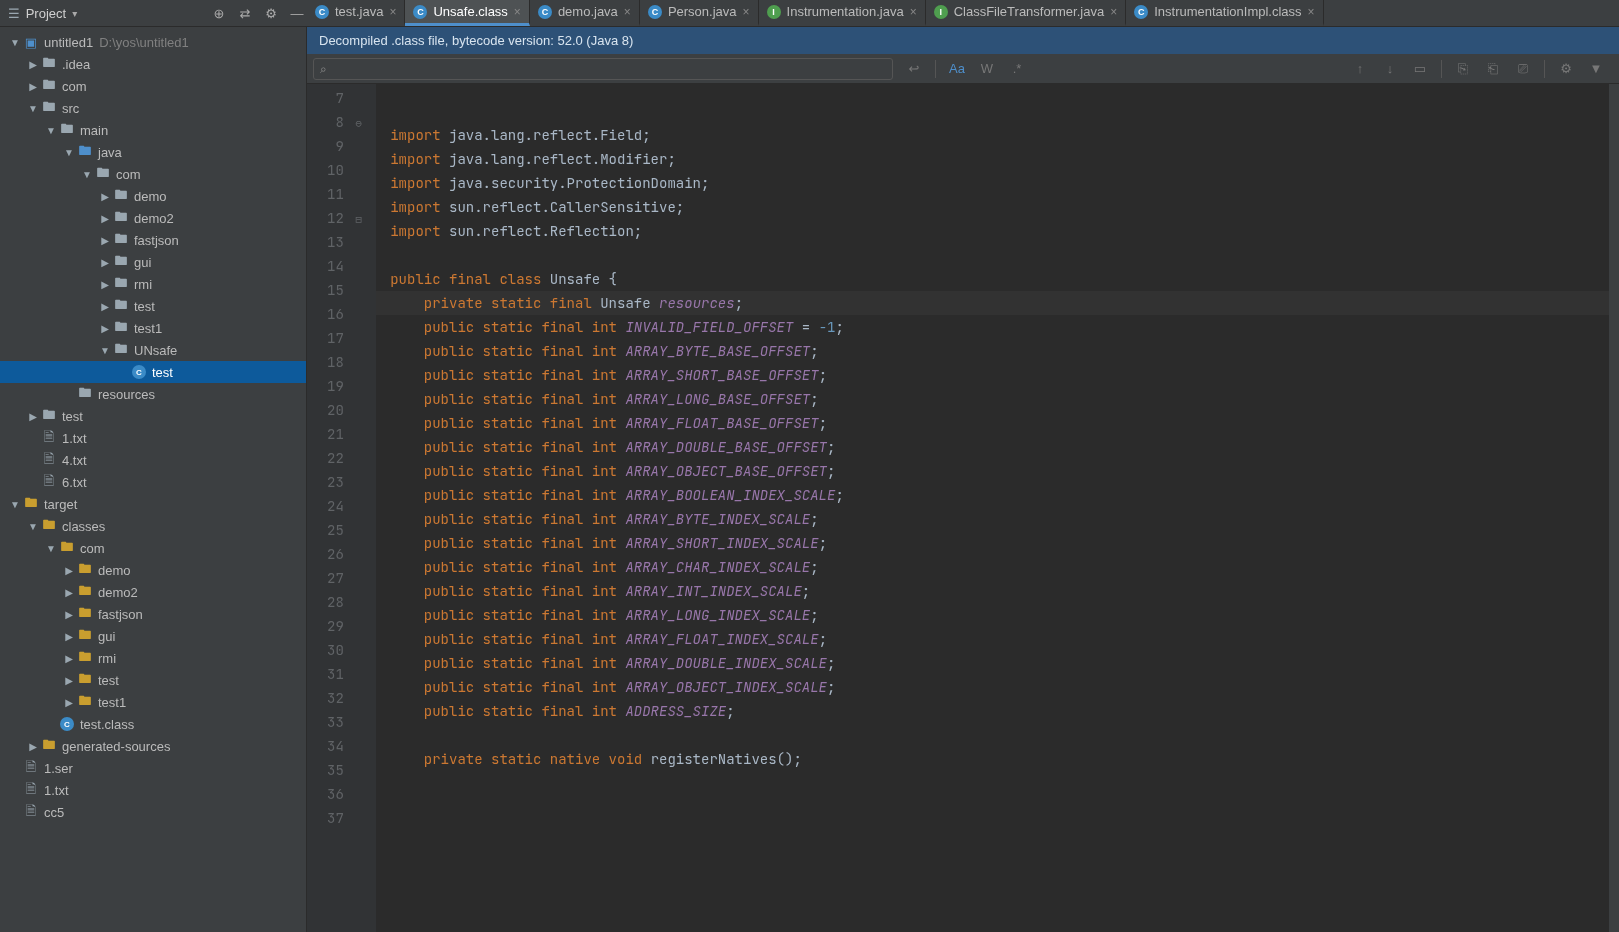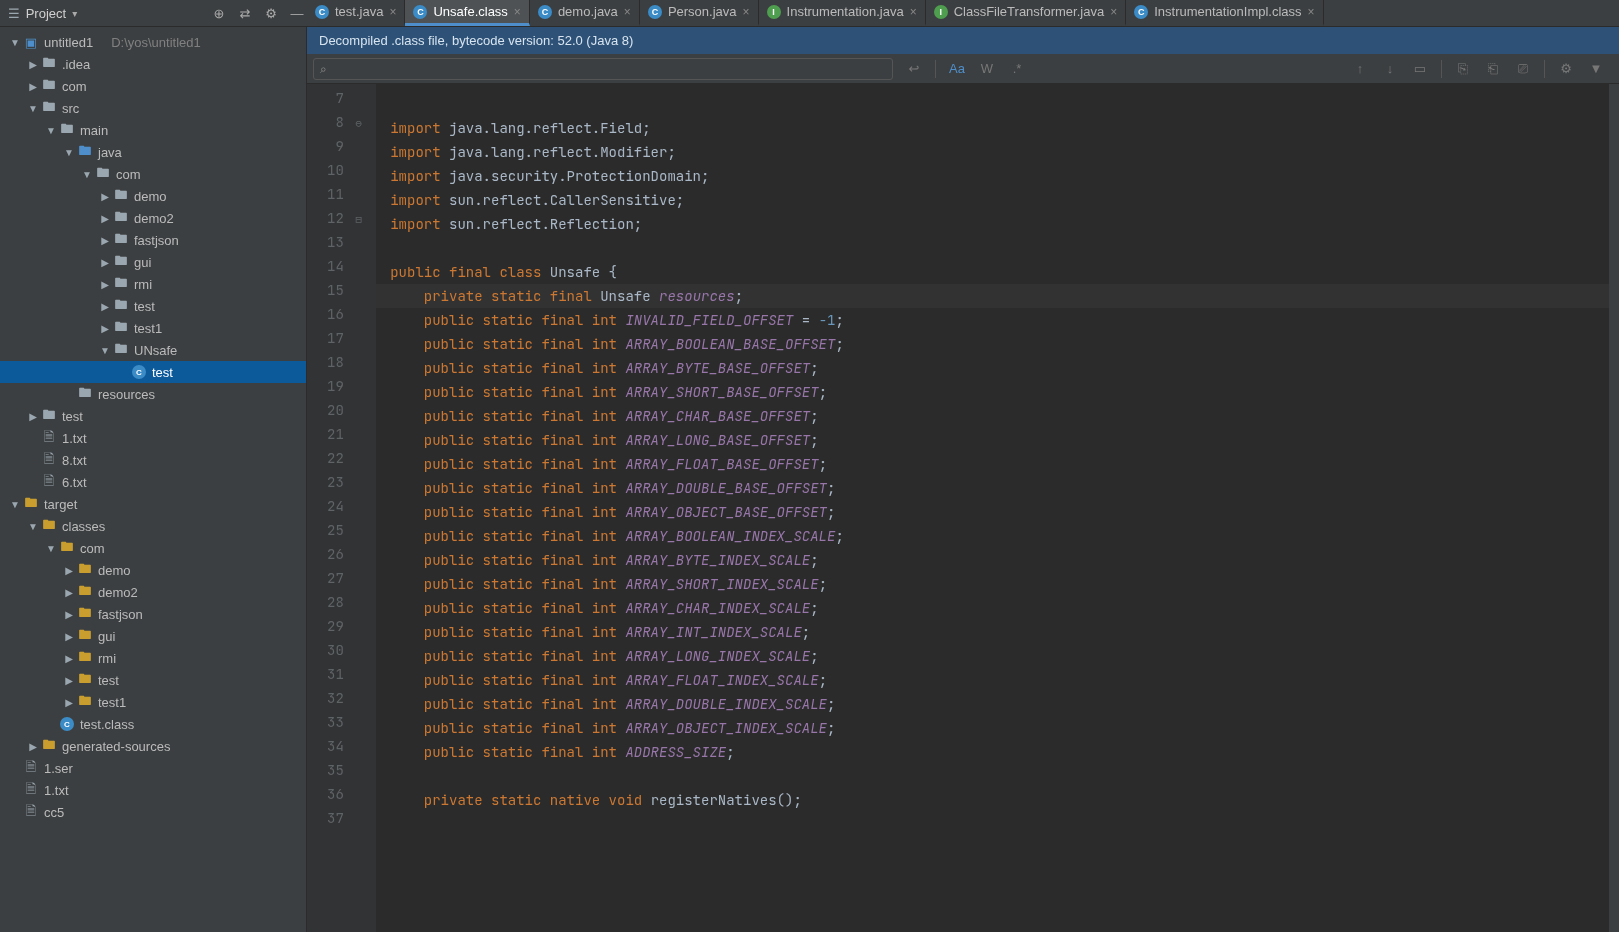--- a/index.html
+++ b/index.html
@@ -71,21 +71,21 @@
   height: 22px;
   cursor: pointer;
   white-space: nowrap;
 }
 .tree-row.selected { background: #0d5a9b; color: #fff; }
 .tree-row.selected .tree-label { color: #fff; }
 .tree-arrow { width: 14px; text-align: center; color: #9aa7b0; font-size: 10px; }
 .tree-indent { display: inline-block; }
 .tree-icon { width: 18px; text-align: center; margin-right: 4px; display: inline-flex; align-items: center; justify-content: center; }
 .tree-label { color: #bbbbbb; }
-.tree-label-dim { color: #808080; margin-left: 18px; }
+.tree-label-dim { color: #808080; margin-left: 6px; }
 .folder-icon { color: #9aa7b0; }
 .folder-gold { color: #c99e2f; }
 .folder-blue { color: #4e8fcb; }
 .file-icon { color: #9aa7b0; }
 .module-icon { color: #4e8fcb; }
 .class-icon-small { width: 14px; height: 14px; border-radius: 50%; background: #3b8bc7; color: #fff; font-size: 8px; font-weight: bold; display: inline-flex; align-items: center; justify-content: center; }
 .editor-area { flex: 1; display: flex; flex-direction: column; background: #2b2b2b; overflow: hidden; }
 .banner {
   background: #2d5177;
   color: #d8e4ef;
@@ -112,21 +112,21 @@
 }
 .find-input-wrap .search-glyph { color: #888; font-size: 12px; }
 .find-input { background: transparent; border: none; outline: none; color: #bbb; flex: 1; font-size: 12px; }
 .find-toolbar-icons { display: flex; gap: 12px; margin-left: 12px; align-items: center; }
 .toolbar-ico { color: #777; cursor: pointer; width: 18px; text-align: center; font-size: 13px; }
 .toolbar-ico.active { color: #4e8fcb; }
 .find-spacer { flex: 1; }
 .code-scroll { flex: 1; display: flex; overflow: auto; font-family: "JetBrains Mono", Consolas, monospace; font-size: 14px; line-height: 24px; }
 .gutter { background: #313335; text-align: right; color: #606366; padding: 2px 12px 2px 20px; user-select: none; }
 .gutter .ln { height: 24px; }
-.code { flex: 1; padding: 8px 0; position: relative; }
+.code { flex: 1; padding: 15px 0; position: relative; }
 .code-line { height: 24px; padding-left: 14px; white-space: pre; }
 .code-line.current { background: #323232; }
 .scroll-marker { position: absolute; right: 0; top: 0; width: 10px; height: 100%; background: #3c3f41; }
 .kw { color: #cc7832; }
 .ident { color: #a9b7c6; }
 .field { color: #9876aa; font-style: italic; }
 .num { color: #6897bb; }
 .gutter-fold { color: #606366; font-size: 11px; margin-right: 2px; display: inline-block; width: 10px; }
 </style>
 </head>
@@ -299,21 +299,21 @@
         <div class="tree-row">
           <span class="tree-indent" style="width: 26px;"></span>
           <span class="tree-arrow"></span>
           <span class="tree-icon file-icon">🗎</span>
           <span class="tree-label">1.txt</span>
         </div>
         <div class="tree-row">
           <span class="tree-indent" style="width: 26px;"></span>
           <span class="tree-arrow"></span>
           <span class="tree-icon file-icon">🗎</span>
-          <span class="tree-label">8.txt</span>
+          <span class="tree-label">4.txt</span>
         </div>
         <div class="tree-row">
           <span class="tree-indent" style="width: 26px;"></span>
           <span class="tree-arrow"></span>
           <span class="tree-icon file-icon">🗎</span>
           <span class="tree-label">6.txt</span>
         </div>
         <div class="tree-row">
           <span class="tree-indent" style="width: 8px;"></span>
           <span class="tree-arrow">▼</span>
@@ -477,24 +477,22 @@
         <div class="code-line"></div>
           <div class="code-line"><span class="kw">import </span><span class="ident">java.lang.reflect.Field</span><span class="ident">;</span></div>
           <div class="code-line"><span class="kw">import </span><span class="ident">java.lang.reflect.Modifier</span><span class="ident">;</span></div>
           <div class="code-line"><span class="kw">import </span><span class="ident">java.security.ProtectionDomain</span><span class="ident">;</span></div>
           <div class="code-line"><span class="kw">import </span><span class="ident">sun.reflect.CallerSensitive</span><span class="ident">;</span></div>
           <div class="code-line"><span class="kw">import </span><span class="ident">sun.reflect.Reflection</span><span class="ident">;</span></div>
           <div class="code-line"></div>
           <div class="code-line"><span class="kw">public final class </span><span class="ident">Unsafe {</span></div>
           <div class="code-line current"><span>    </span><span class="kw">private static final </span><span class="ident">Unsafe </span><span class="field">resources</span><span class="ident">;</span></div>
           <div class="code-line"><span>    </span><span class="kw">public static final int </span><span class="field">INVALID_FIELD_OFFSET</span><span class="ident"> = </span><span class="num">-1</span><span class="ident">;</span></div>
-          <div class="code-line"><span>    </span><span class="kw">public static final int </span><span class="field">ARRAY_BOOLEAN_BASE_OFFSET</span><span class="ident">;</span></div>
           <div class="code-line"><span>    </span><span class="kw">public static final int </span><span class="field">ARRAY_BYTE_BASE_OFFSET</span><span class="ident">;</span></div>
           <div class="code-line"><span>    </span><span class="kw">public static final int </span><span class="field">ARRAY_SHORT_BASE_OFFSET</span><span class="ident">;</span></div>
-          <div class="code-line"><span>    </span><span class="kw">public static final int </span><span class="field">ARRAY_CHAR_BASE_OFFSET</span><span class="ident">;</span></div>
           <div class="code-line"><span>    </span><span class="kw">public static final int </span><span class="field">ARRAY_LONG_BASE_OFFSET</span><span class="ident">;</span></div>
           <div class="code-line"><span>    </span><span class="kw">public static final int </span><span class="field">ARRAY_FLOAT_BASE_OFFSET</span><span class="ident">;</span></div>
           <div class="code-line"><span>    </span><span class="kw">public static final int </span><span class="field">ARRAY_DOUBLE_BASE_OFFSET</span><span class="ident">;</span></div>
           <div class="code-line"><span>    </span><span class="kw">public static final int </span><span class="field">ARRAY_OBJECT_BASE_OFFSET</span><span class="ident">;</span></div>
           <div class="code-line"><span>    </span><span class="kw">public static final int </span><span class="field">ARRAY_BOOLEAN_INDEX_SCALE</span><span class="ident">;</span></div>
           <div class="code-line"><span>    </span><span class="kw">public static final int </span><span class="field">ARRAY_BYTE_INDEX_SCALE</span><span class="ident">;</span></div>
           <div class="code-line"><span>    </span><span class="kw">public static final int </span><span class="field">ARRAY_SHORT_INDEX_SCALE</span><span class="ident">;</span></div>
           <div class="code-line"><span>    </span><span class="kw">public static final int </span><span class="field">ARRAY_CHAR_INDEX_SCALE</span><span class="ident">;</span></div>
           <div class="code-line"><span>    </span><span class="kw">public static final int </span><span class="field">ARRAY_INT_INDEX_SCALE</span><span class="ident">;</span></div>
           <div class="code-line"><span>    </span><span class="kw">public static final int </span><span class="field">ARRAY_LONG_INDEX_SCALE</span><span class="ident">;</span></div>

